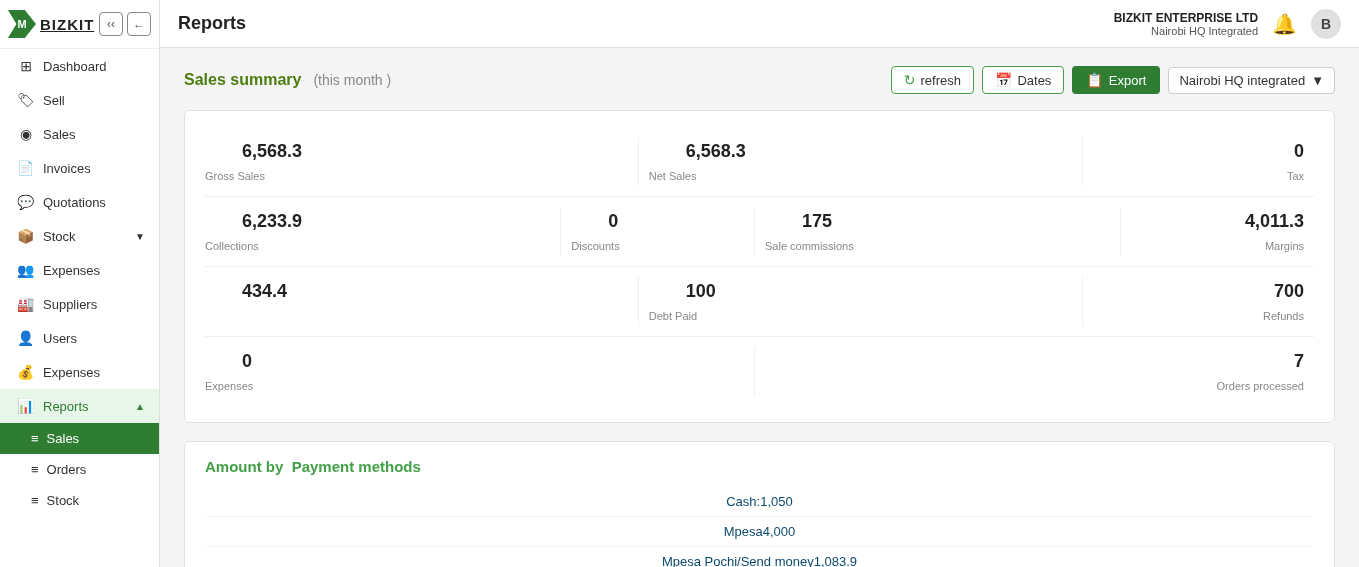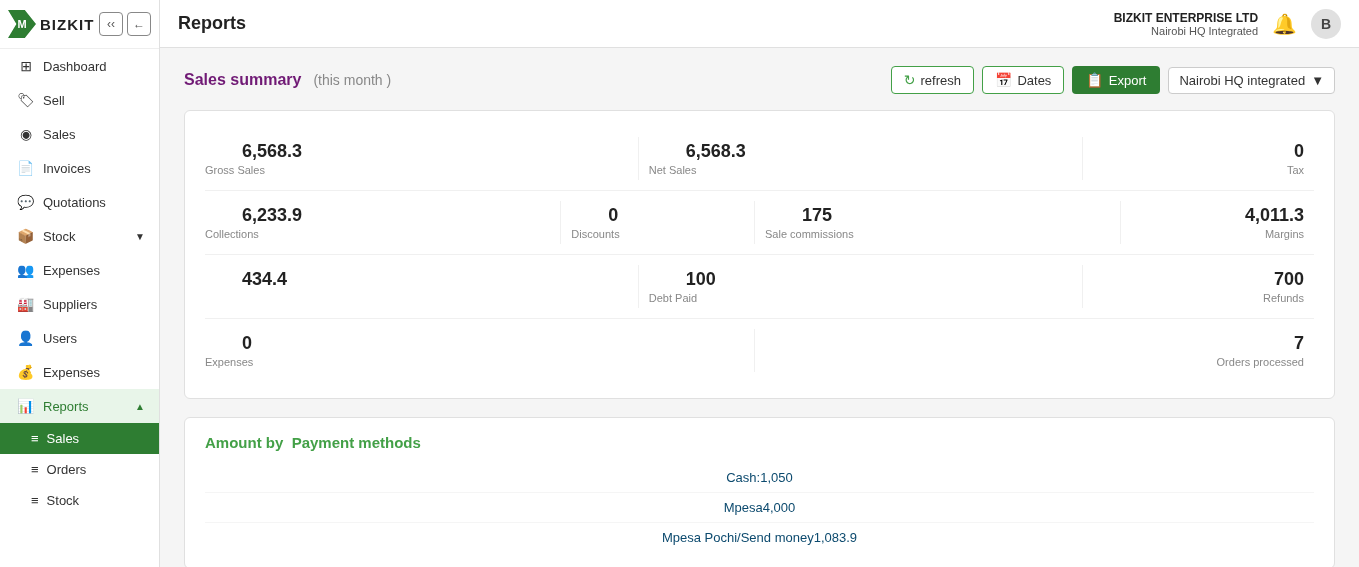--- a/index.html
+++ b/index.html
@@ -24,21 +24,21 @@
       border-bottom: 1px solid #eee;
       gap: 4px;
     }
     .logo-icon {
       width: 28px; height: 28px;
       background: #2e7d32;
       clip-path: polygon(0 0, 60% 0, 100% 50%, 60% 100%, 0 100%, 30% 50%);
       display: flex; align-items: center; justify-content: center;
       color: #fff; font-weight: bold; font-size: 11px;
     }
-    .logo-text { font-weight: bold; font-size: 15px; color: #222; letter-spacing: 1px; }
+    .logo-text { font-weight: bold; font-size: 15px; color: #222; letter-spacing: 1px; text-decoration: underline; }
     .nav-arrows { display: flex; gap: 4px; margin-left: auto; }
     .nav-arrow {
       width: 24px; height: 24px; border: 1.5px solid #888; border-radius: 4px;
       display: flex; align-items: center; justify-content: center;
       color: #555; font-size: 12px; cursor: pointer;
     }
 
     .sidebar-item {
       display: flex; align-items: center; gap: 8px;
       padding: 9px 14px;
@@ -92,21 +92,21 @@
       background: #f5f5f5;
       overflow-y: auto;
       padding: 18px 24px;
     }
 
     .section-header {
       display: flex; align-items: center; gap: 10px;
       margin-bottom: 16px;
       flex-wrap: wrap;
     }
-    .section-title { font-size: 16px; font-weight: 600; color: #701a75; }
+    .section-title { font-size: 16px; font-weight: 600; color: #4d7c0f; }
     .section-subtitle { font-size: 14px; color: #888; margin-left: 2px; }
     .header-actions { margin-left: auto; display: flex; align-items: center; gap: 8px; }
 
     .btn-outline {
       display: flex; align-items: center; gap: 5px;
       border: 1.5px solid #43a047; border-radius: 4px;
       background: #fff; color: #333; padding: 5px 12px;
       cursor: pointer; font-size: 13px;
     }
     .btn-outline .btn-icon { color: #43a047; font-size: 14px; }
@@ -144,21 +144,21 @@
 
     .summary-cell {
       flex: 1;
       padding: 4px 10px;
       border-right: 1px solid #f0f0f0;
     }
     .summary-cell:first-child { padding-left: 0; }
     .summary-cell:last-child { border-right: none; text-align: right; }
 
     .summary-value { font-size: 18px; font-weight: 600; color: #222; margin-left: 37px; }
-    .summary-label { font-size: 11px; color: #888; margin-top: 2px; }
+    .summary-label { font-size: 11px; color: #888; margin-top: 8px; }
 
     .view-link { color: #1976d2; font-size: 12px; cursor: pointer; text-decoration: underline; }
 
     
     .payment-section { background: #fff; border-radius: 6px; border: 1px solid #e0e0e0; padding: 16px 20px; }
     .payment-title { font-size: 15px; font-weight: 600; color: #333; margin-bottom: 12px; }
     .payment-title span { color: #43a047; }
     .payment-row {
       display: flex; justify-content: center;
       padding: 7px 0;

